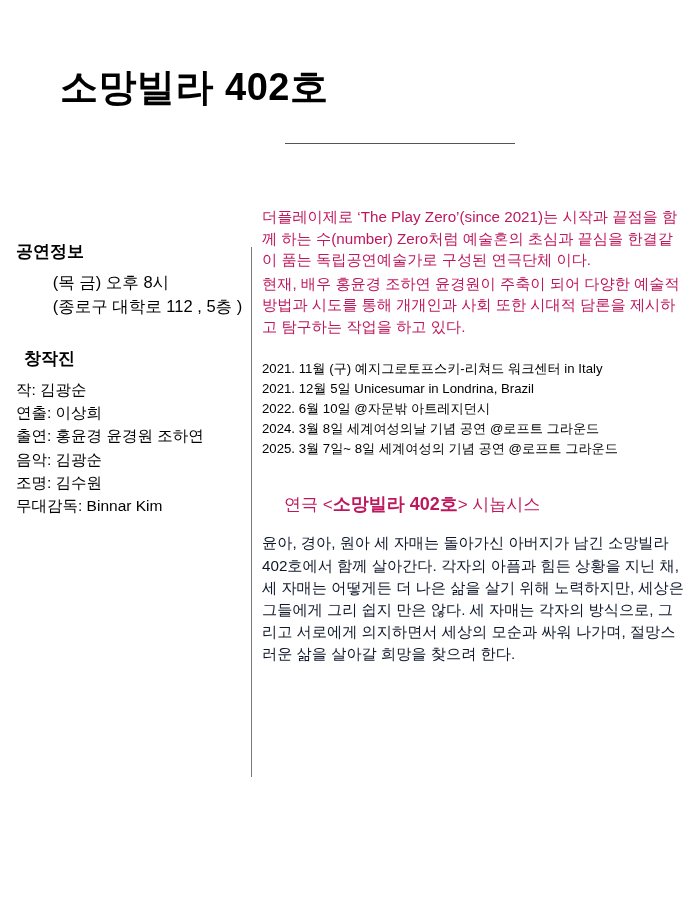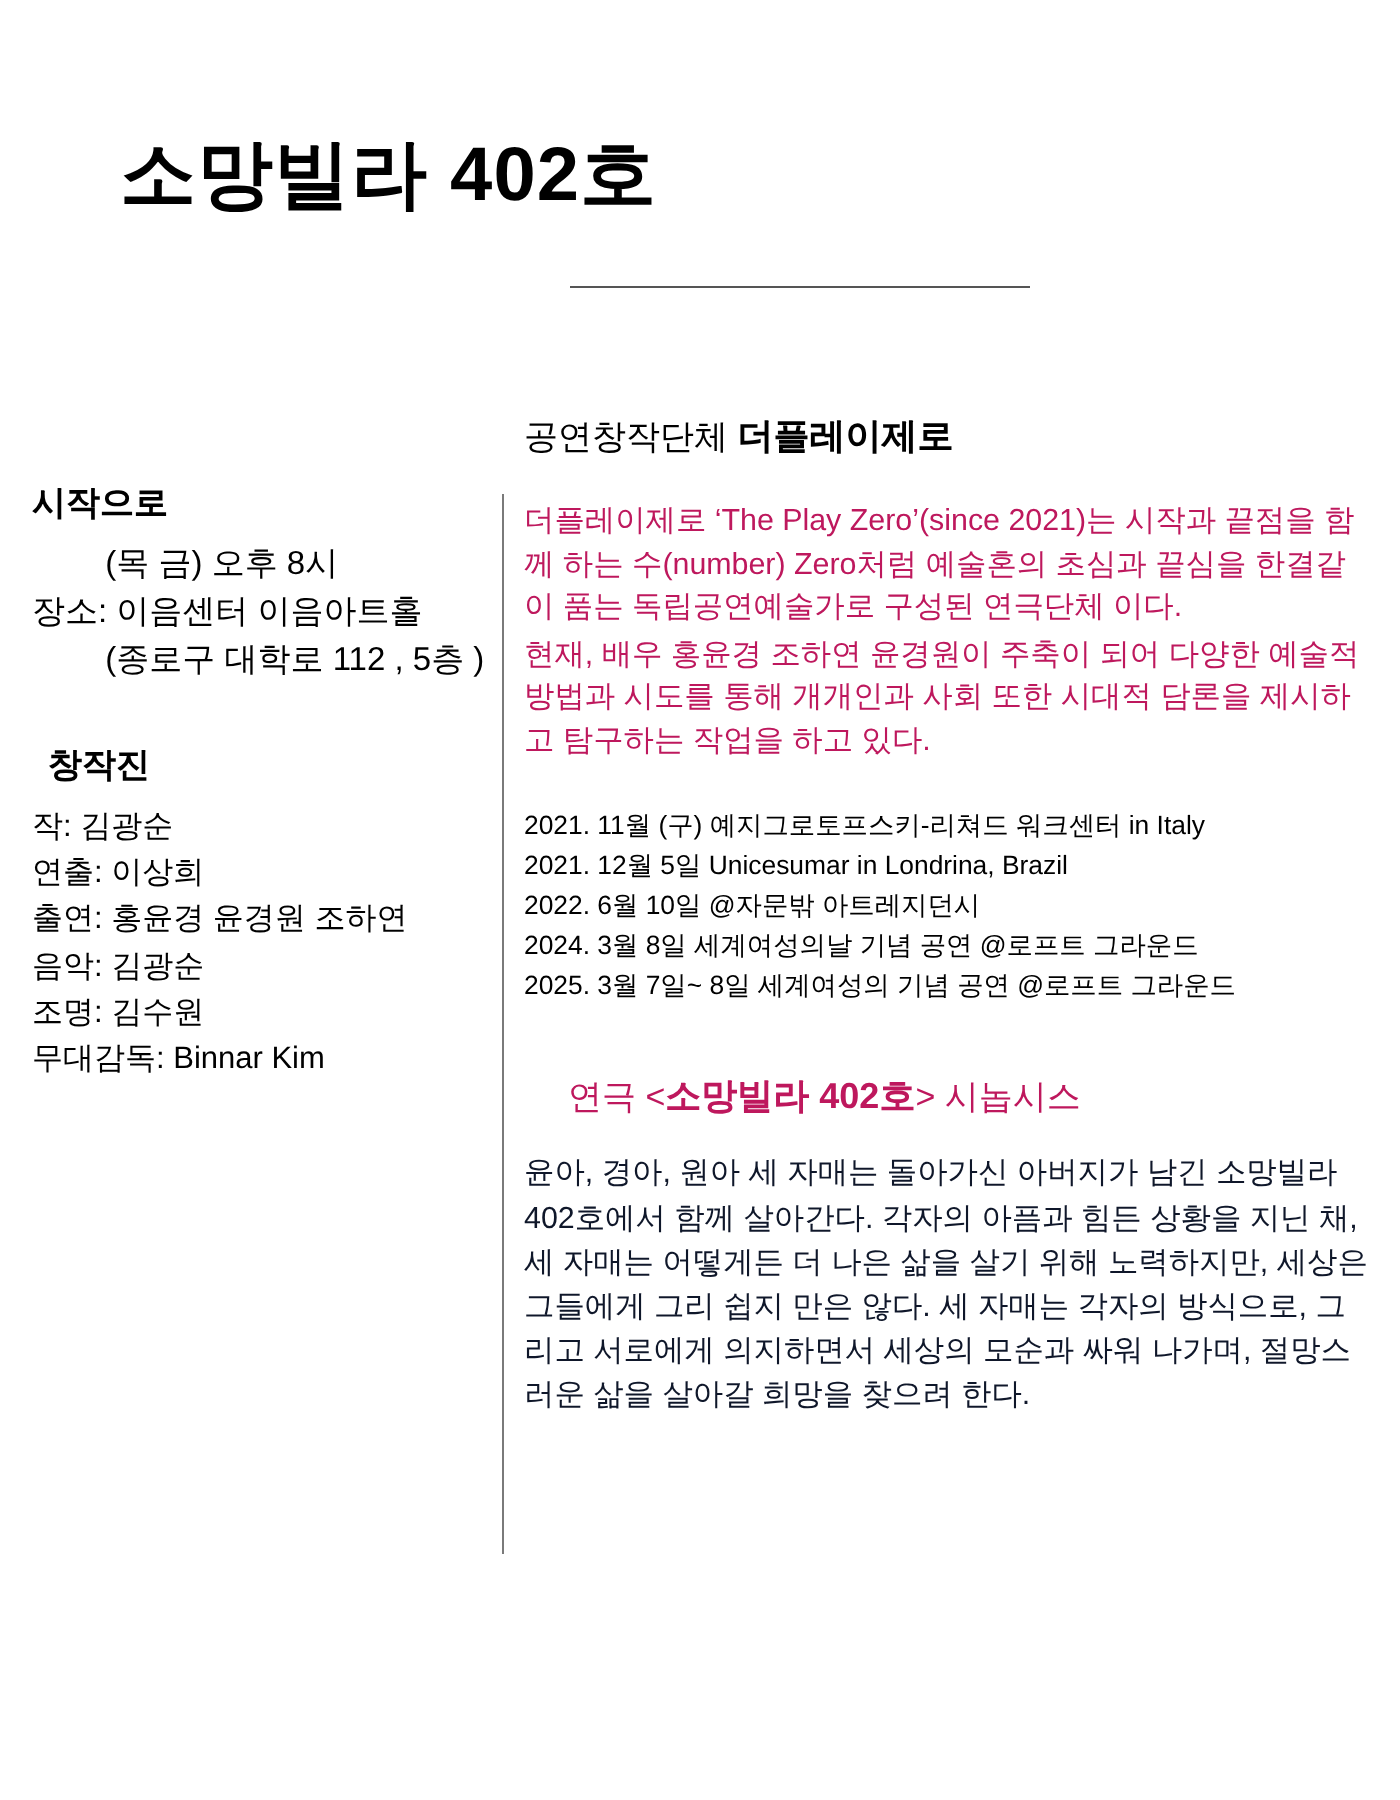--- a/index.html
+++ b/index.html
@@ -145,41 +145,37 @@
 <body>
 
 <div class="page">
 
   <div class="title">소망빌라 402호</div>
   <div class="title-rule"></div>
 
   <div class="v-divider"></div>
 
   <div class="left-col">
-    <div class="section-head">시작으로</div>
+    <div class="section-head">공연정보</div>
     <div class="info-line">        (목 금) 오후 8시</div>
-    <div class="info-line">장소: 이음센터 이음아트홀</div>
     <div class="info-line">        (종로구 대학로 112 , 5층 )</div>
 
     <div class="gap-block"></div>
 
     <div class="section-head indent">창작진</div>
     <div class="credit-line">작: 김광순</div>
     <div class="credit-line">연출: 이상희</div>
     <div class="credit-line">출연: 홍윤경 윤경원 조하연</div>
     <div class="credit-line">음악: 김광순</div>
     <div class="credit-line">조명: 김수원</div>
     <div class="credit-line">무대감독: Binnar Kim</div>
   </div>
 
   <div class="right-col">
 
-    <div class="company-head">
-      <span>공연창작단체 </span><span class="strong">더플레이제로</span>
-    </div>
 
     <div class="body-par">  더플레이제로 ‘The Play Zero’(since 2021)는 시작과 끝점을 함께 하는 수(number) Zero처럼 예술혼의 초심과 끝심을 한결같이 품는 독립공연예술가로 구성된 연극단체 이다.</div>
     <div class="body-par">현재, 배우 홍윤경 조하연 윤경원이 주축이 되어 다양한 예술적 방법과 시도를 통해 개개인과 사회 또한 시대적 담론을 제시하고 탐구하는 작업을 하고 있다.</div>
 
     <div class="history">
       <div class="history-line">2021. 11월 (구) 예지그로토프스키-리쳐드 워크센터 in Italy</div>
       <div class="history-line">2021. 12월 5일 Unicesumar in Londrina, Brazil</div>
       <div class="history-line">2022. 6월 10일 @자문밖 아트레지던시</div>
       <div class="history-line">2024. 3월 8일 세계여성의날 기념 공연 @로프트 그라운드</div>
       <div class="history-line">2025. 3월 7일~ 8일 세계여성의 기념 공연 @로프트 그라운드</div>

